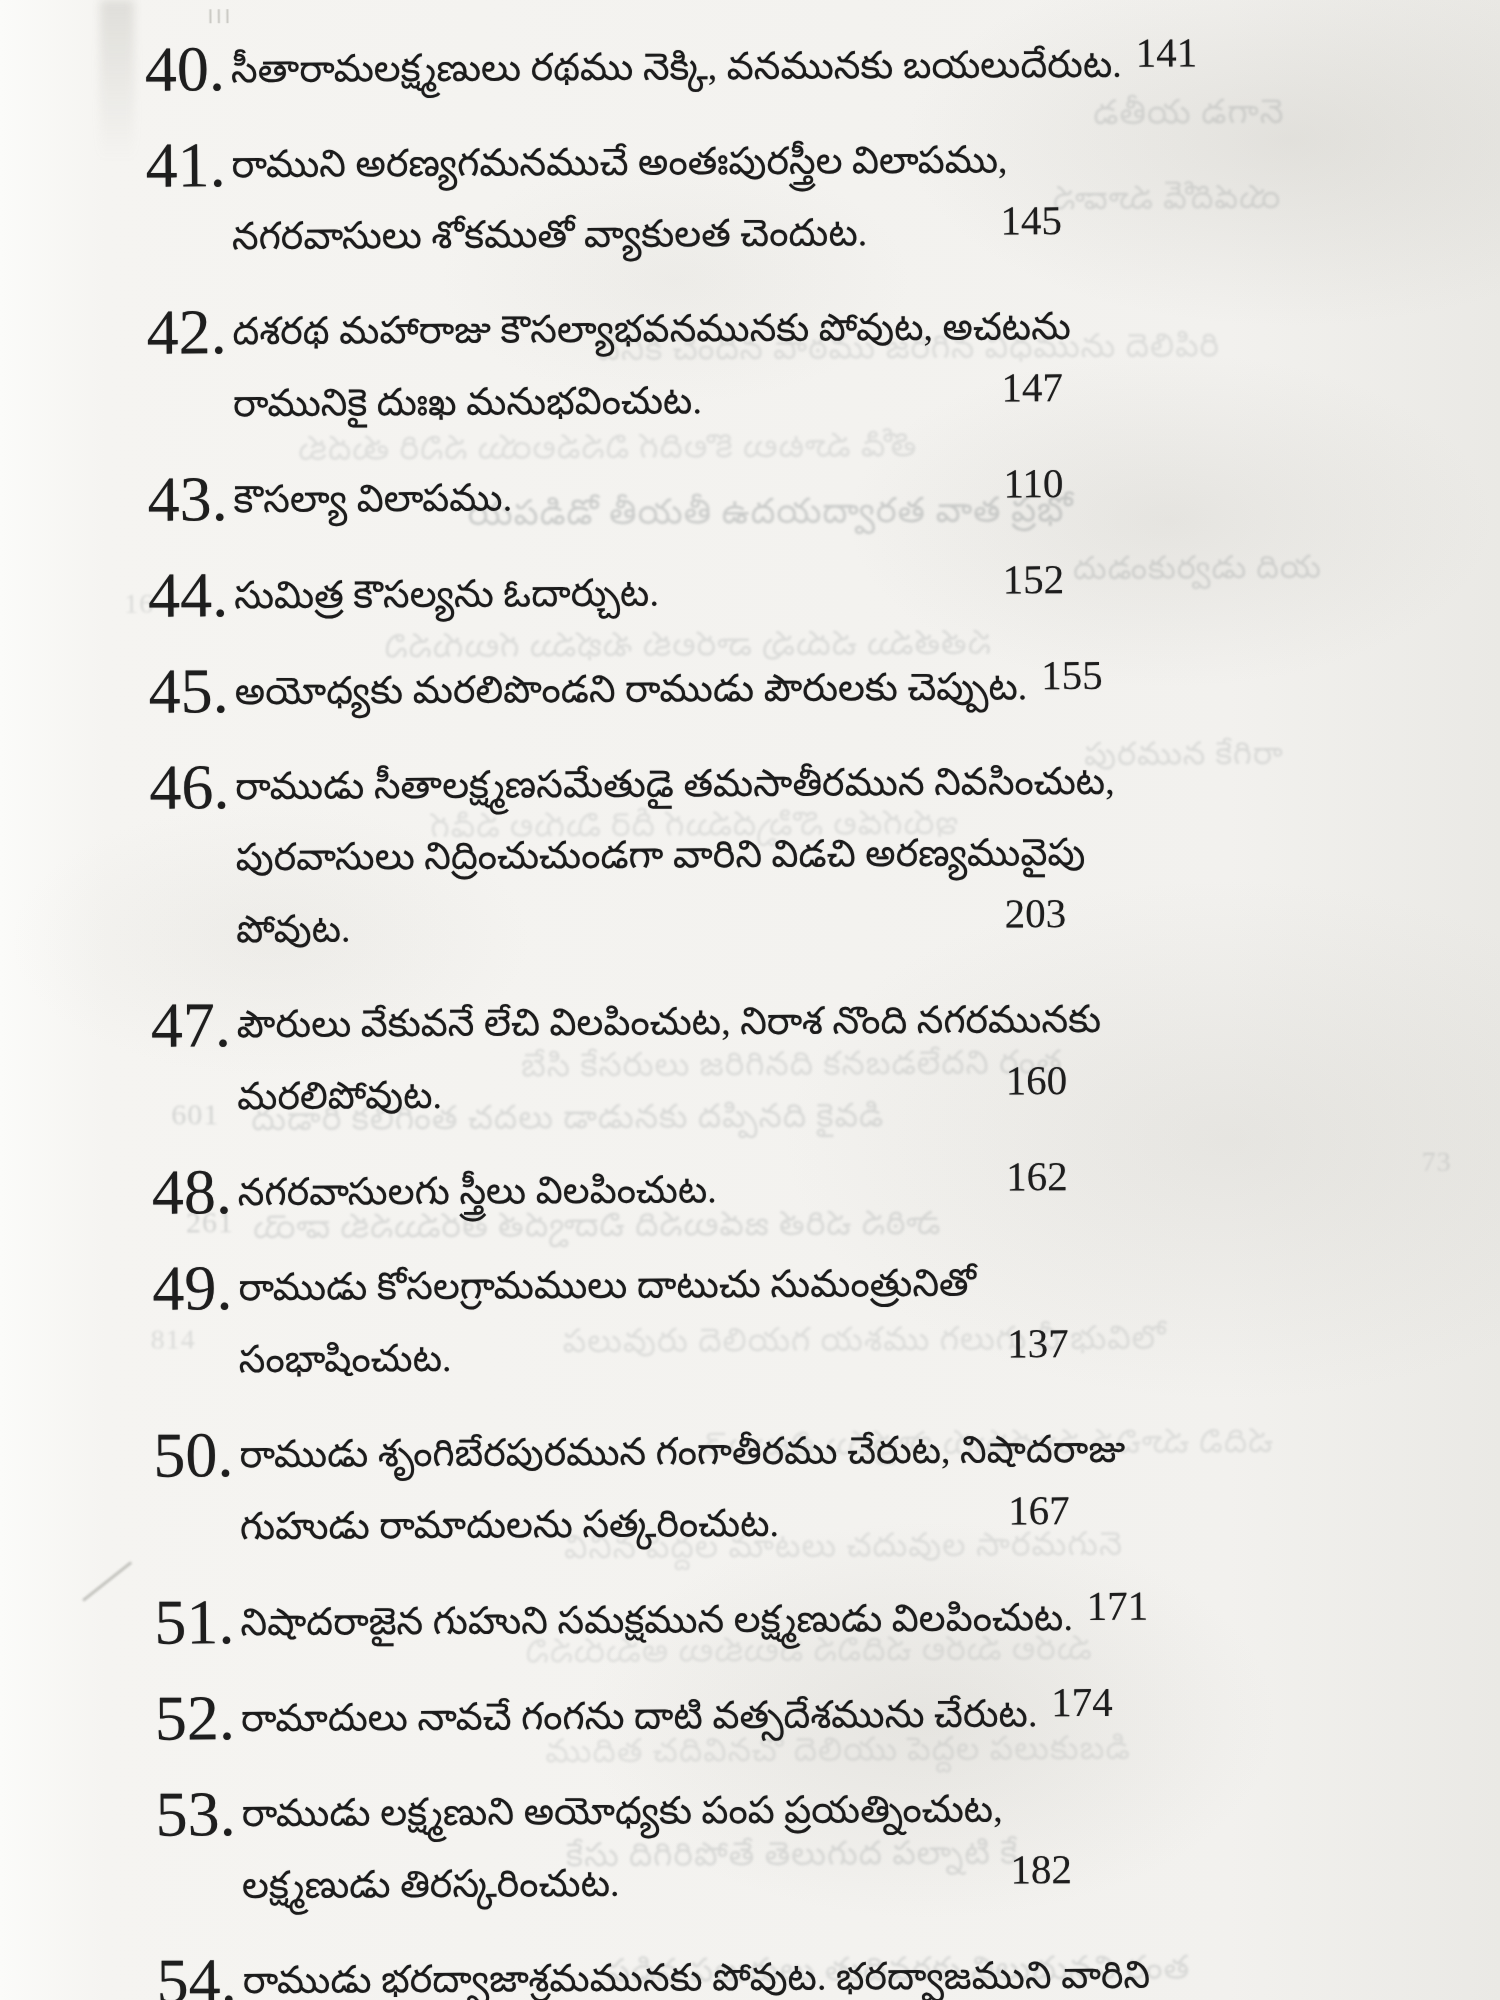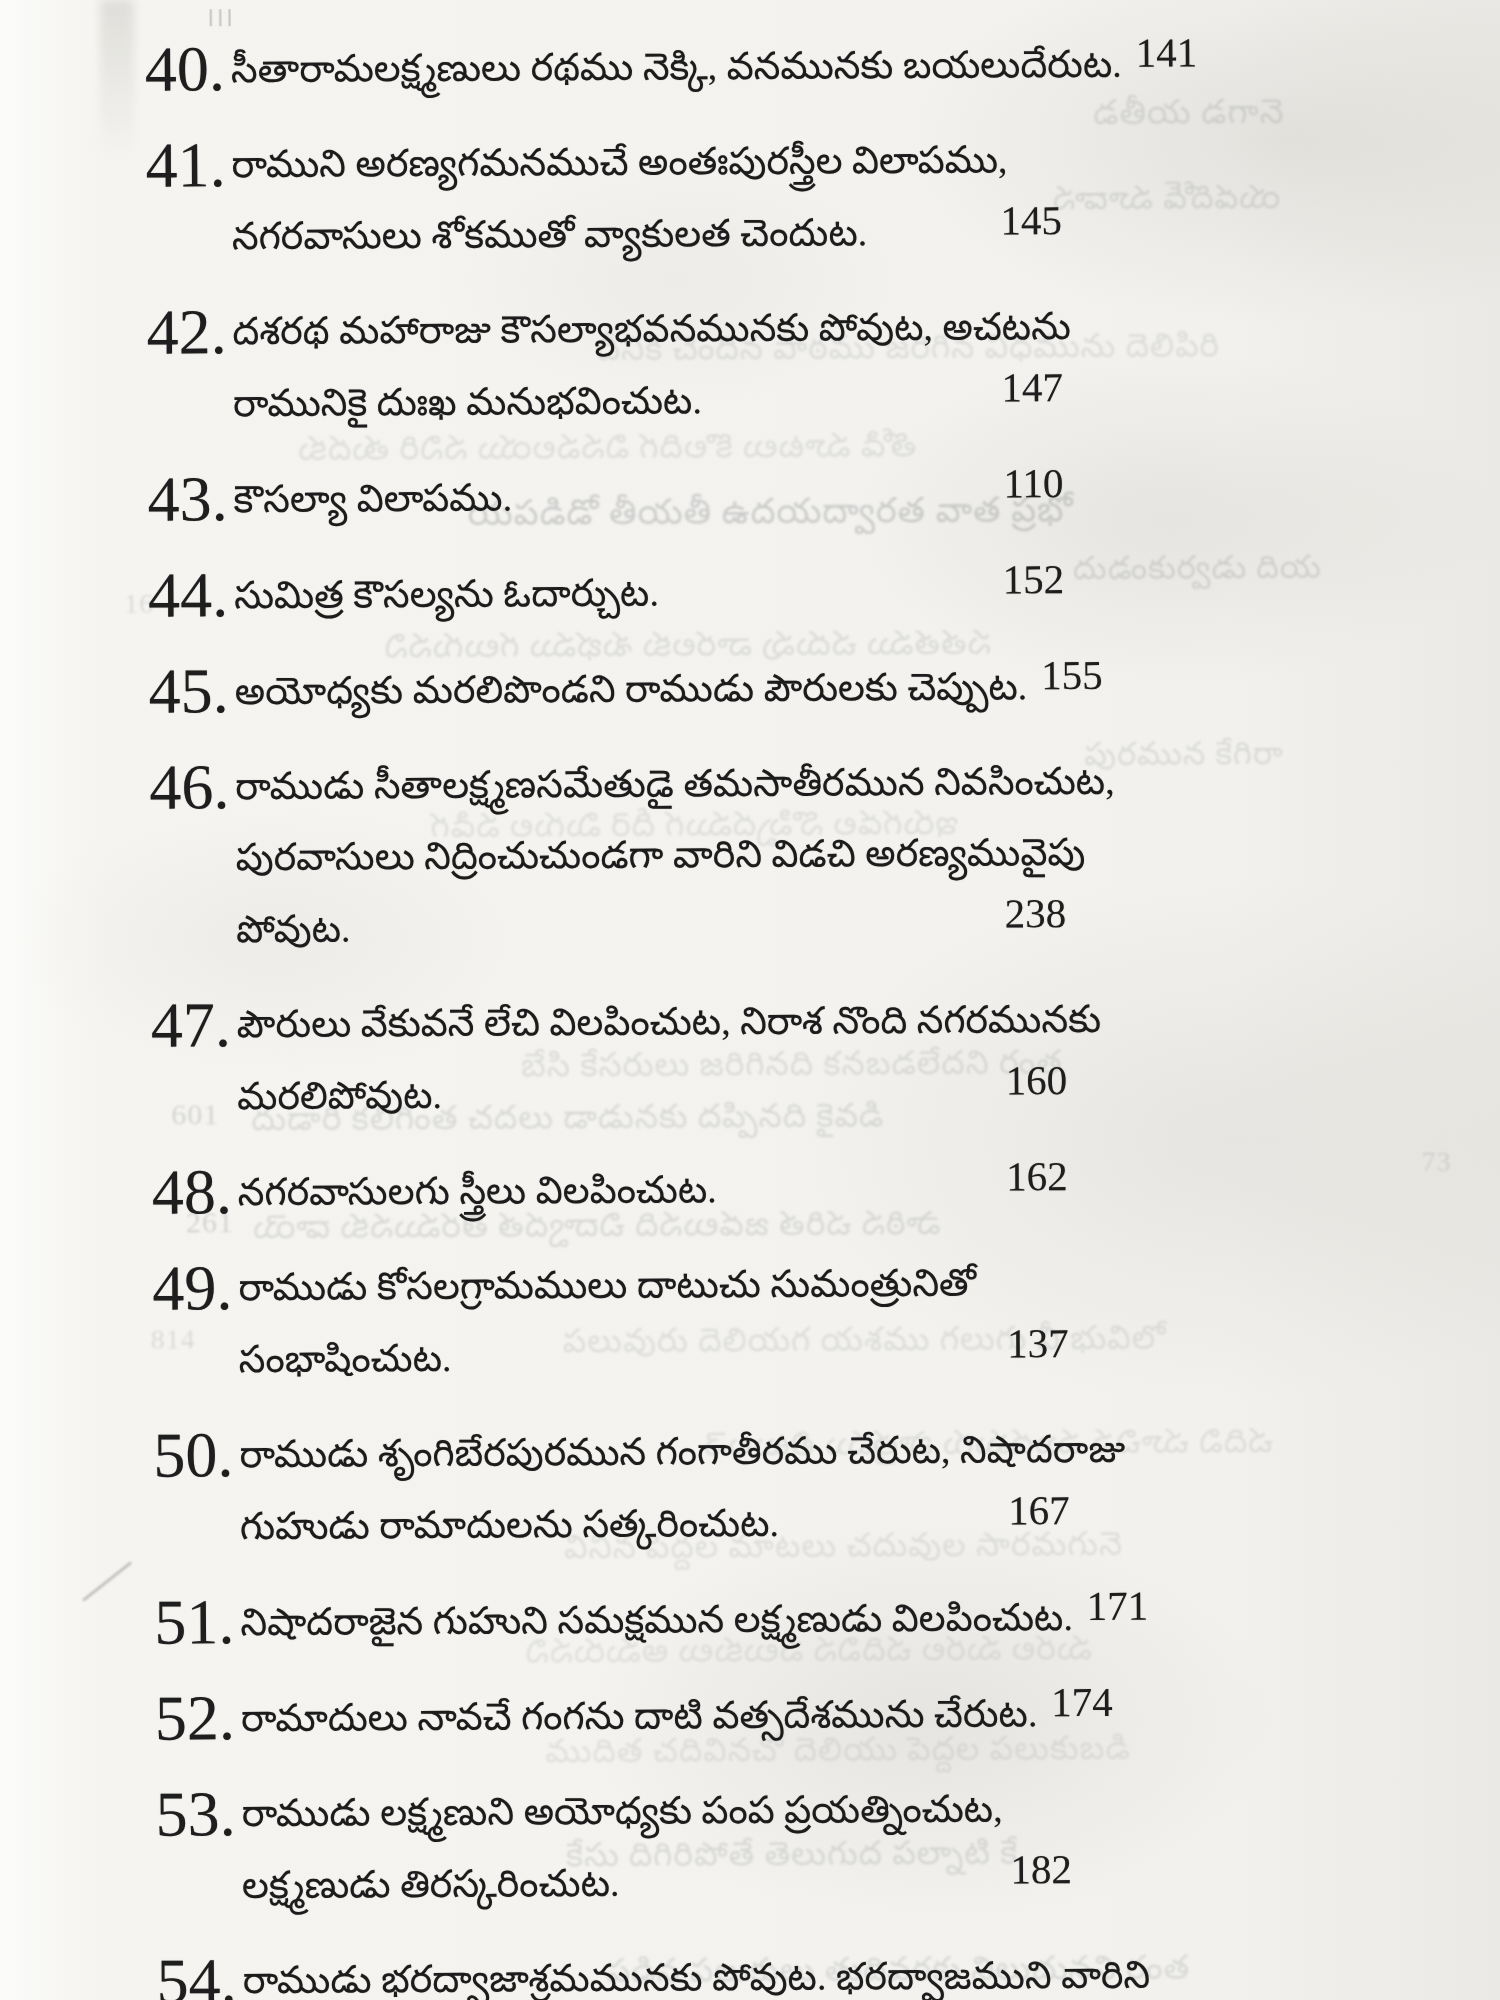--- a/index.html
+++ b/index.html
@@ -33,21 +33,21 @@
   }
   .ghost-layer{position:absolute;inset:0;z-index:1;}
   .ghost{
     position:absolute;white-space:nowrap;color:#6f7678;
     filter:blur(1.1px);
     font-family:"Liberation Serif","DejaVu Serif",serif;
     letter-spacing:1px;
   }
   .corner-mark{
     position:absolute;left:213px;top:2px;z-index:2;
-    color:#c7c6c1;font-size:23px;letter-spacing:3px;
+    color:#c7c6c1;font-size:20px;letter-spacing:3px;
     filter:blur(.6px);
     font-family:"Liberation Sans","DejaVu Sans",sans-serif;
   }
   .pencil-mark{
     position:absolute;left:72px;top:1576px;width:62px;height:3px;z-index:2;
     background:#c2c2bd;transform:rotate(-38deg);filter:blur(1px);border-radius:2px;
   }
   .toc{
     position:absolute;left:150px;top:30px;width:916px;z-index:3;
   }
@@ -175,21 +175,21 @@
     <div class="num">46.</div>
     <div class="body">
             <div class="line">
               <span class="t">రాముడు సీతాలక్ష్మణసమేతుడై తమసాతీరమున నివసించుట,</span>
             </div>
             <div class="line">
               <span class="t">పురవాసులు నిద్రించుచుండగా వారిని విడచి అరణ్యమువైపు</span>
             </div>
             <div class="line">
               <span class="t">పోవుట.</span>
-              <span class="pg">238</span>
+              <span class="pg">203</span>
             </div>
           </div>
   </div>
 
   <div class="entry">
     <div class="num">47.</div>
     <div class="body">
             <div class="line">
               <span class="t">పౌరులు వేకువనే లేచి విలపించుట, నిరాశ నొంది నగరమునకు</span>
             </div>

